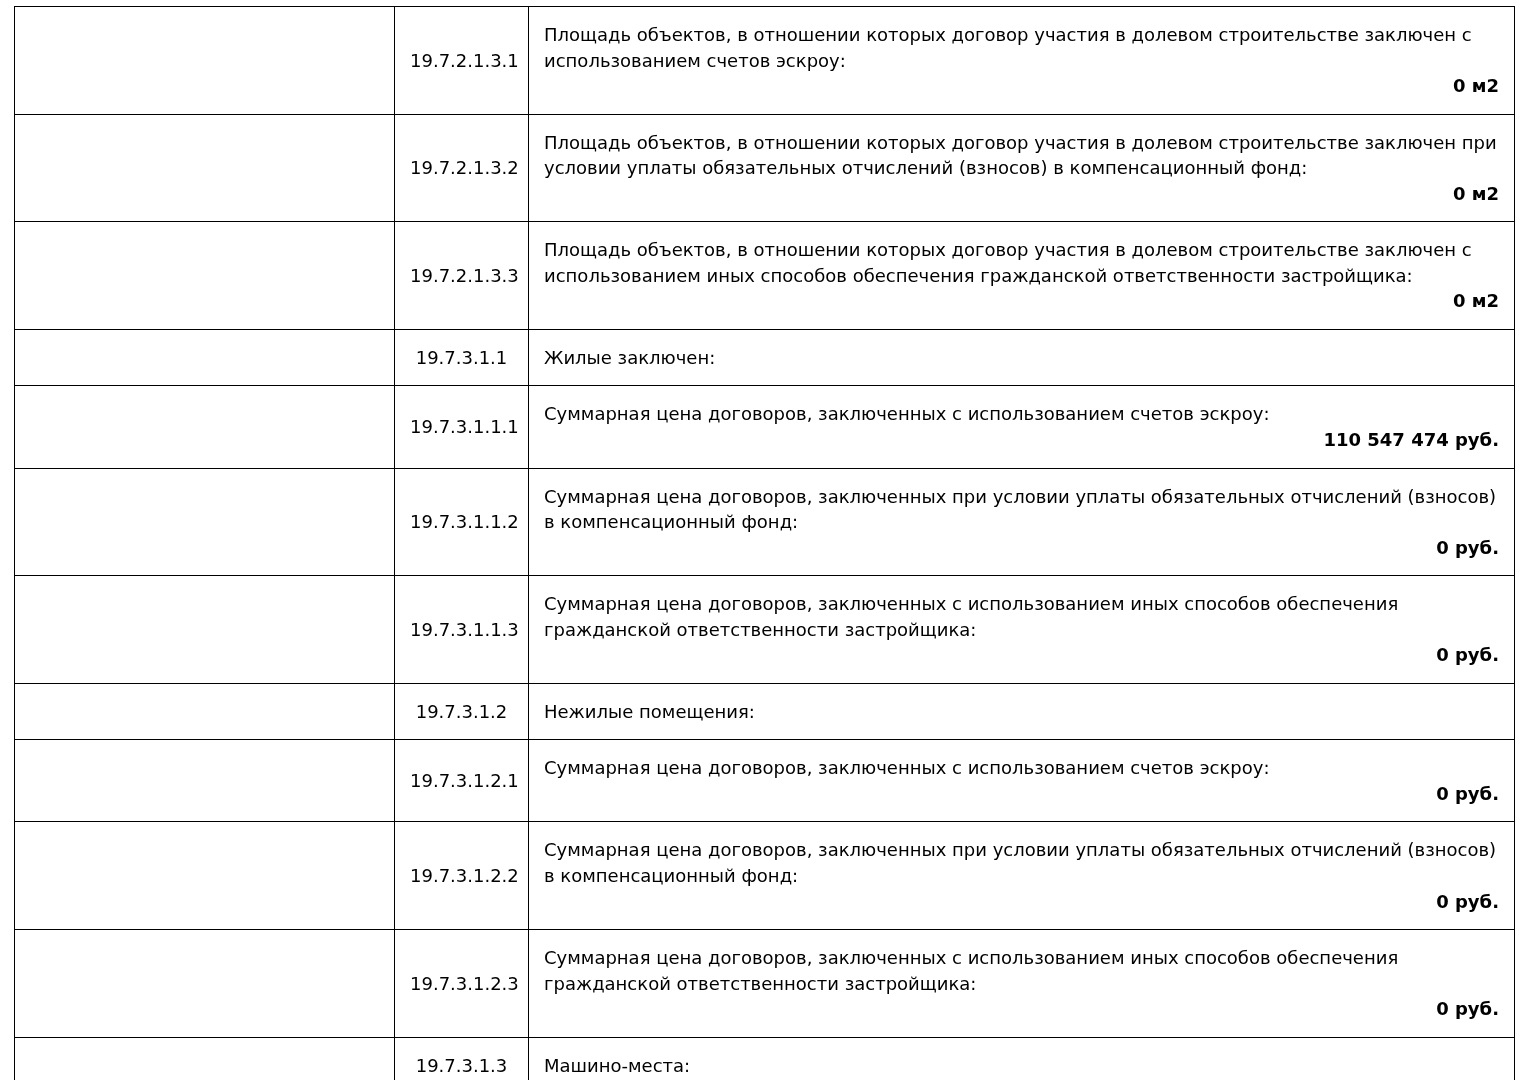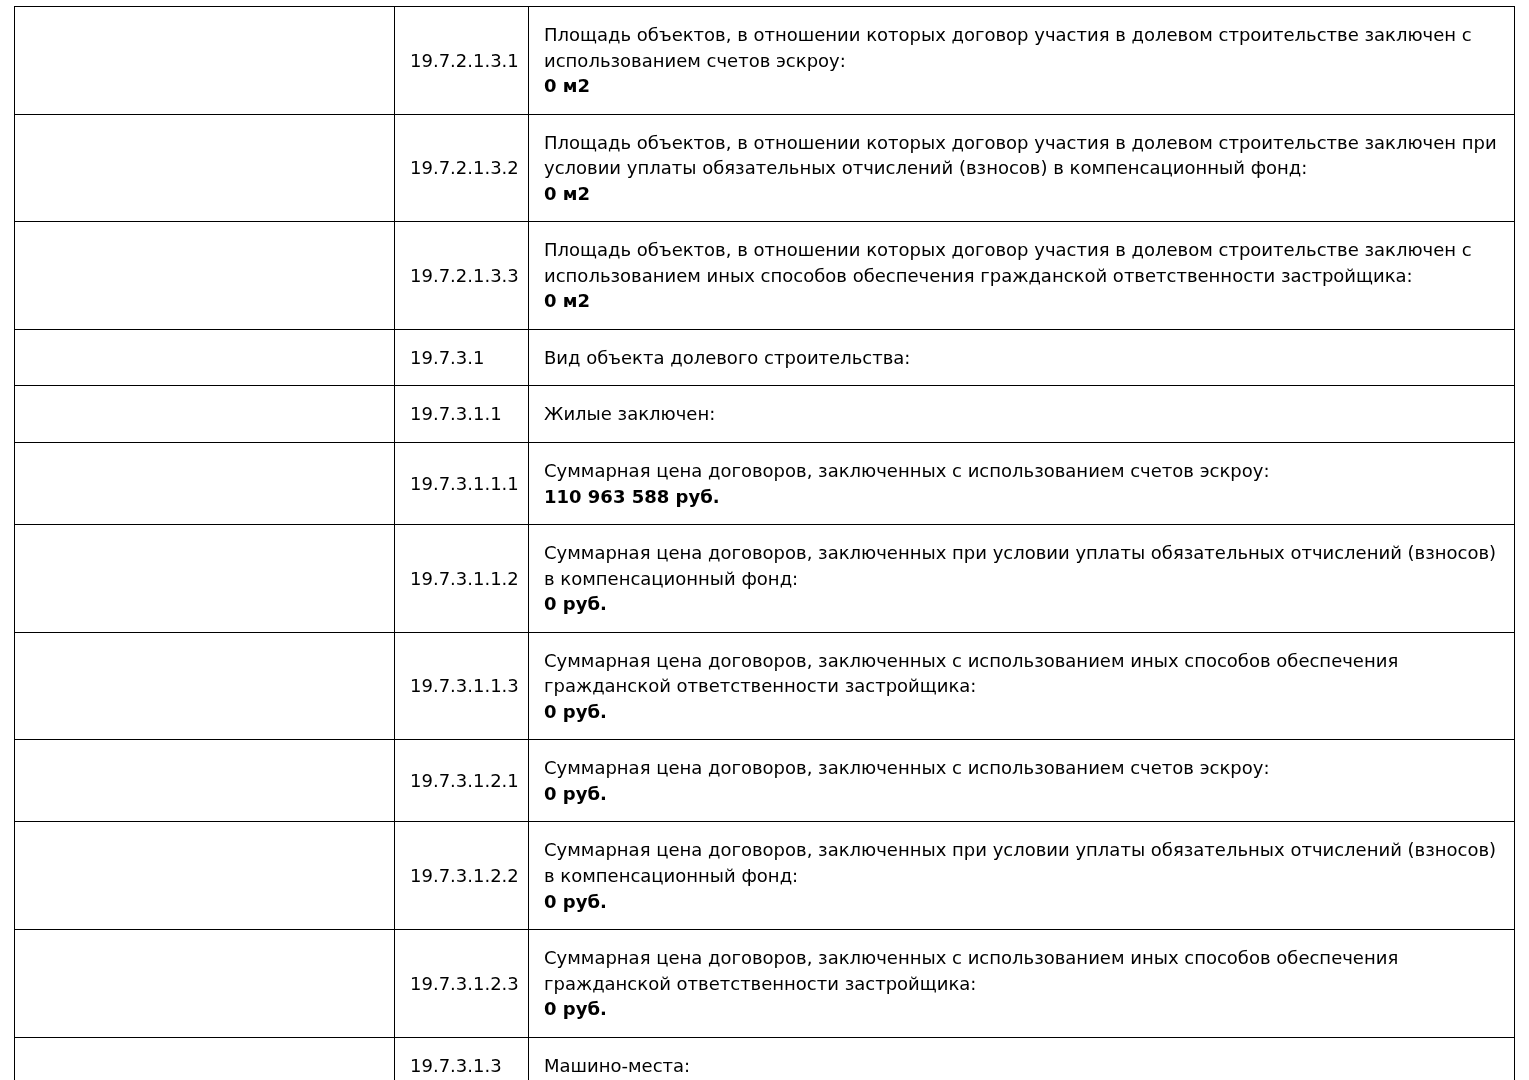--- a/index.html
+++ b/index.html
@@ -31,33 +31,34 @@
     line-height: 1.42;
   }
   col.c-left   { width: 380px; }
   col.c-code   { width: 134px; }
   col.c-text   { width: 986px; }
 
   td.cell-left {
     padding: 2px 4px;
   }
   td.cell-code {
-    text-align: left;
+    text-align: center;
     padding: 2px 2px;
     white-space: nowrap;
   }
   td.cell-text {
     padding: 2px 4px 2px 5px;
   }
   .txt {
     display: block;
   }
   .val {
     display: block;
     font-weight: bold;
+    text-align: right;
   }
 </style>
 </head>
 <body>
 
 <div class="page">
   <table class="doc-table">
     <colgroup>
       <col class="c-left">
       <col class="c-code">
@@ -86,42 +87,35 @@
       <tr>
         <td class="cell-left"></td>
         <td class="cell-code">19.7.2.1.3.3</td>
         <td class="cell-text">
           <span class="txt">Площадь объектов, в отношении которых договор участия в долевом строительстве заключен с использованием иных способов обеспечения гражданской ответственности застройщика:</span>
           <span class="val">0 м2</span>
         </td>
       </tr>
 
 
-      <tr>
-        <td class="cell-left"></td>
-        <td class="cell-code">19.7.3.1</td>
-        <td class="cell-text">
-          <span class="txt">Вид объекта долевого строительства:</span>
-        </td>
-      </tr>
 
       <tr>
         <td class="cell-left"></td>
         <td class="cell-code">19.7.3.1.1</td>
         <td class="cell-text">
           <span class="txt">Жилые заключен:</span>
         </td>
       </tr>
 
       <tr>
         <td class="cell-left"></td>
         <td class="cell-code">19.7.3.1.1.1</td>
         <td class="cell-text">
           <span class="txt">Суммарная цена договоров, заключенных с использованием счетов эскроу:</span>
-          <span class="val">110 963 588 руб.</span>
+          <span class="val">110 547 474 руб.</span>
         </td>
       </tr>
 
       <tr>
         <td class="cell-left"></td>
         <td class="cell-code">19.7.3.1.1.2</td>
         <td class="cell-text">
           <span class="txt">Суммарная цена договоров, заключенных при условии уплаты обязательных отчислений (взносов) в компенсационный фонд:</span>
           <span class="val">0 руб.</span>
         </td>
@@ -129,20 +123,27 @@
 
       <tr>
         <td class="cell-left"></td>
         <td class="cell-code">19.7.3.1.1.3</td>
         <td class="cell-text">
           <span class="txt">Суммарная цена договоров, заключенных с использованием иных способов обеспечения гражданской ответственности застройщика:</span>
           <span class="val">0 руб.</span>
         </td>
       </tr>
 
+      <tr>
+        <td class="cell-left"></td>
+        <td class="cell-code">19.7.3.1.2</td>
+        <td class="cell-text">
+          <span class="txt">Нежилые помещения:</span>
+        </td>
+      </tr>
 
       <tr>
         <td class="cell-left"></td>
         <td class="cell-code">19.7.3.1.2.1</td>
         <td class="cell-text">
           <span class="txt">Суммарная цена договоров, заключенных с использованием счетов эскроу:</span>
           <span class="val">0 руб.</span>
         </td>
       </tr>
 

